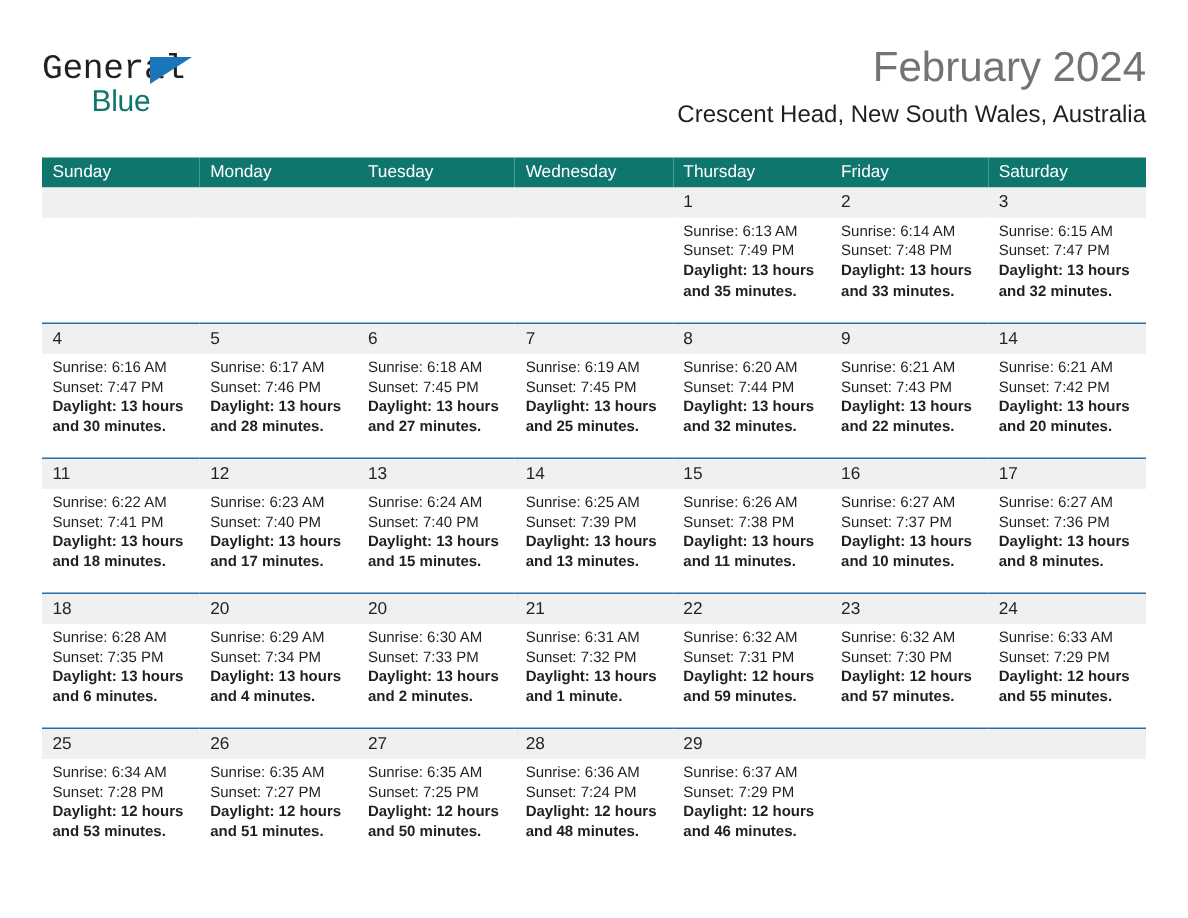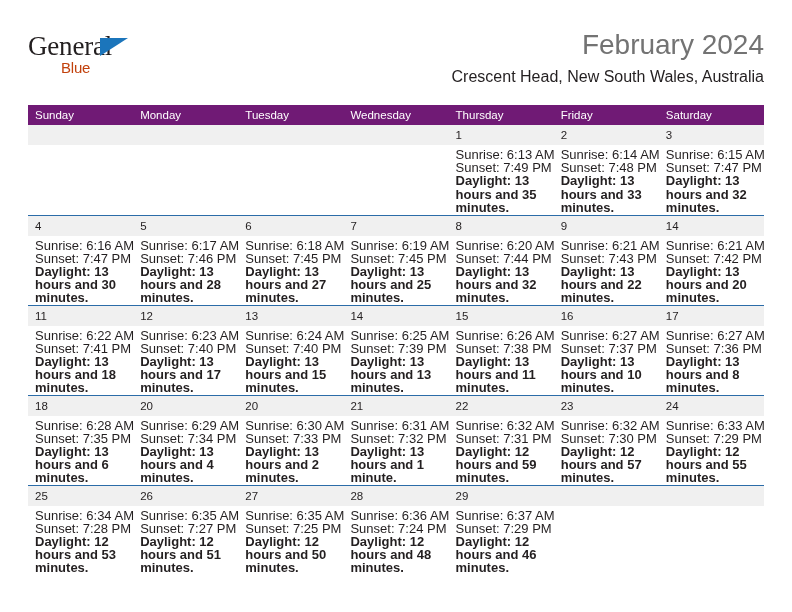--- a/index.html
+++ b/index.html
@@ -34,39 +34,39 @@
     left: 0;
     top: 6px;
     width: 200px;
   }
   .brand-row1 {
     position: relative;
     height: 24px;
     line-height: 24px;
   }
   .brand-general {
-    font-size: 27px;
+    font-size: 23px;
     color: #231f20;
     letter-spacing: -0.2px;
-    font-family: Liberation Serif, serif;
+    font-family: Liberation Mono, monospace;
   }
   .brand-tri {
     position: absolute;
     left: 72px;
     top: 4px;
     width: 0;
     height: 0;
     border-left: 28px solid #1b75bb;
     border-bottom: 18px solid transparent;
   }
   .brand-row2 {
     margin-top: -2px;
     padding-left: 33px;
-    font-size: 15px;
-    color: #c2410c;
+    font-size: 20px;
+    color: #0f766e;
     line-height: 24px;
     letter-spacing: -0.2px;
   }
 
   .titles {
     position: absolute;
     right: 0;
     top: 0;
     text-align: right;
   }
@@ -88,21 +88,21 @@
   
   .calendar {
     position: absolute;
     left: 28px;
     top: 105px;
     width: 736px;
     border-collapse: collapse;
     table-layout: fixed;
   }
   .calendar th {
-    background: #701a75;
+    background: #0f766e;
     color: #ffffff;
     font-size: 11.5px;
     font-weight: normal;
     text-align: left;
     padding: 4px 0 4px 7px;
     height: 19px;
     box-sizing: border-box;
   }
   .calendar td {
     vertical-align: top;
@@ -121,21 +121,21 @@
     padding: 4px 0 4px 7px;
     height: 20px;
     box-sizing: border-box;
     line-height: 12px;
   }
   .daynum.empty {
     color: transparent;
   }
   .info {
     padding: 3px 7px 0 7px;
-    font-size: 13px;
+    font-size: 10px;
     line-height: 13.2px;
     color: #231f20;
   }
   .info div {
     white-space: nowrap;
   }
   .info .dl {
     white-space: normal;
     font-weight: bold;
   }

